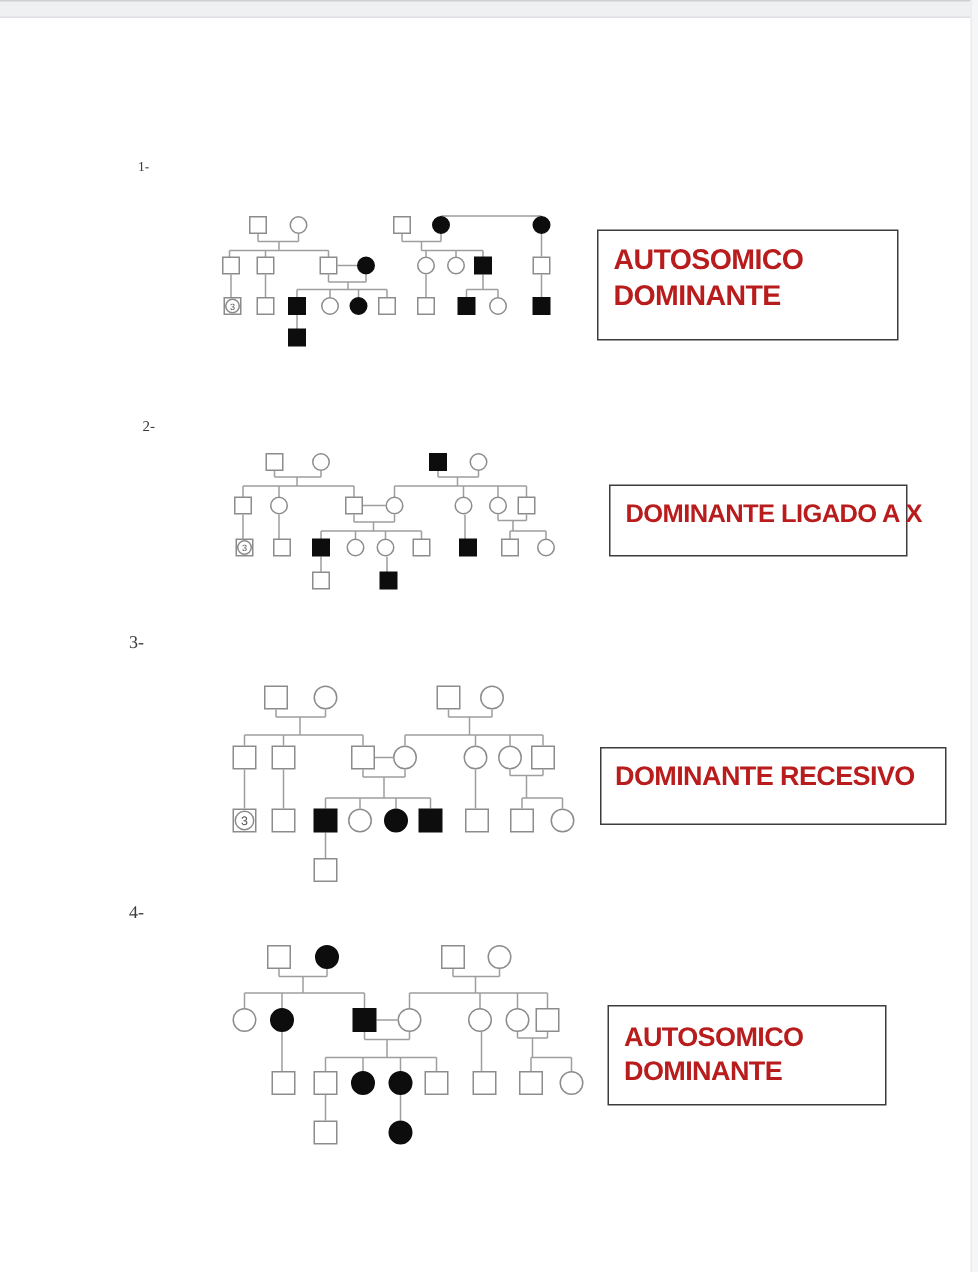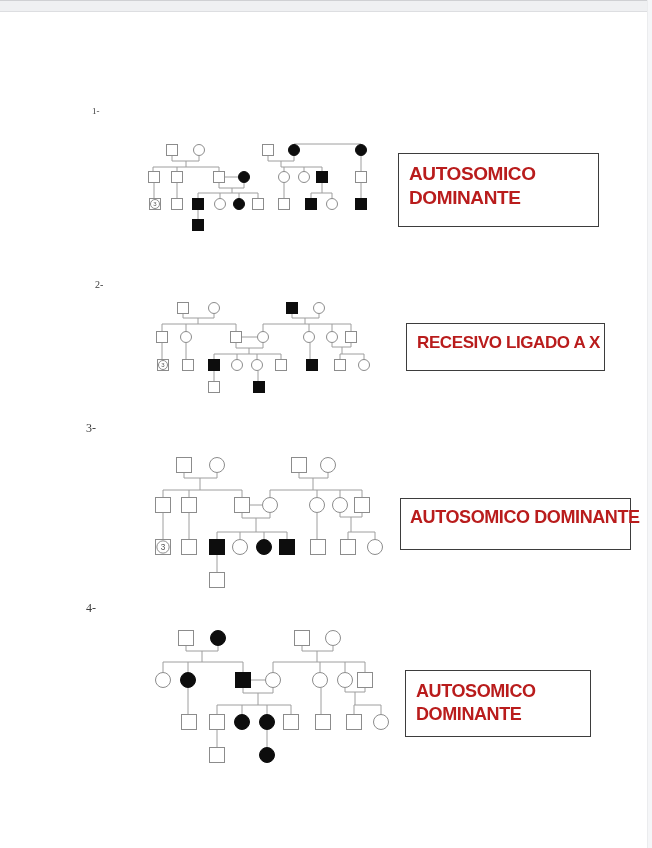--- a/index.html
+++ b/index.html
@@ -480,24 +480,24 @@
   <div class="item-number num-1">1-</div>
   <div class="item-number num-2">2-</div>
   <div class="item-number num-3">3-</div>
   <div class="item-number num-4">4-</div>
 
   <div class="label-box box-1">
     <span>AUTOSOMICO</span>
     <span>DOMINANTE</span>
   </div>
   <div class="label-box box-2">
-    <span>RECESIVO LIGADO A X</span>
+    <span>DOMINANTE LIGADO A X</span>
 
   </div>
   <div class="label-box box-3">
-    <span>AUTOSOMICO DOMINANTE</span>
+    <span>DOMINANTE RECESIVO</span>
 
   </div>
   <div class="label-box box-4">
     <span>AUTOSOMICO</span>
     <span>DOMINANTE</span>
   </div>
 </div>
 
 </body></html>

